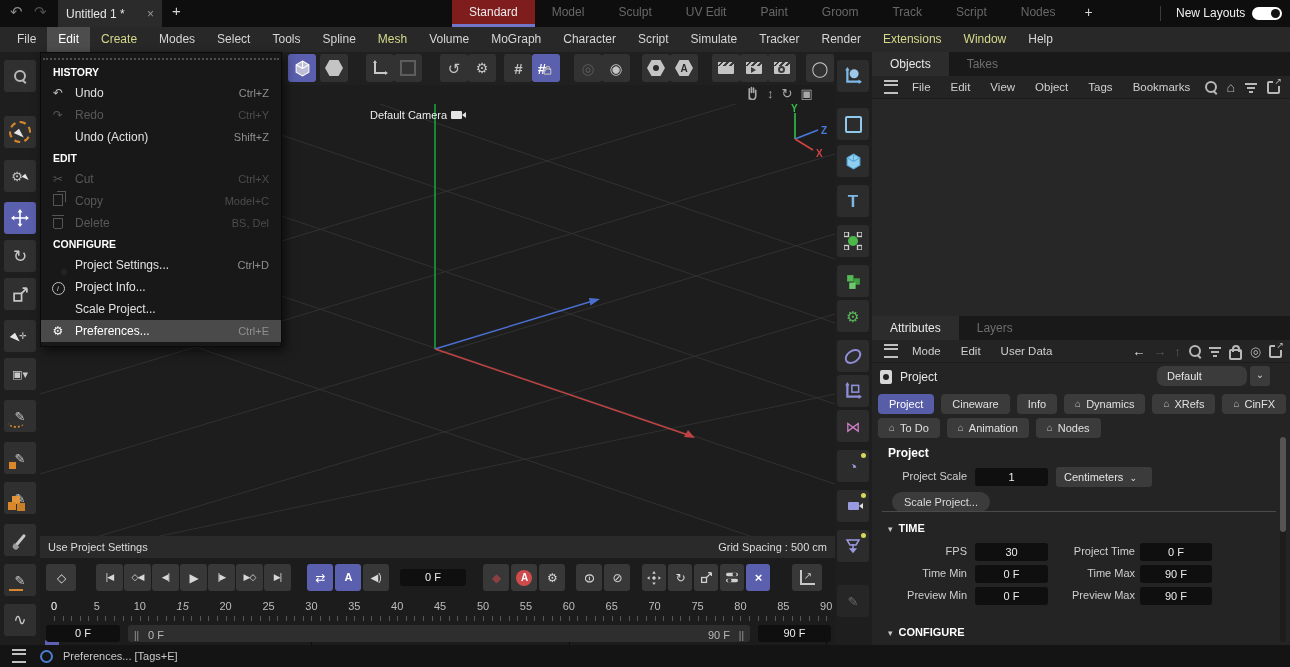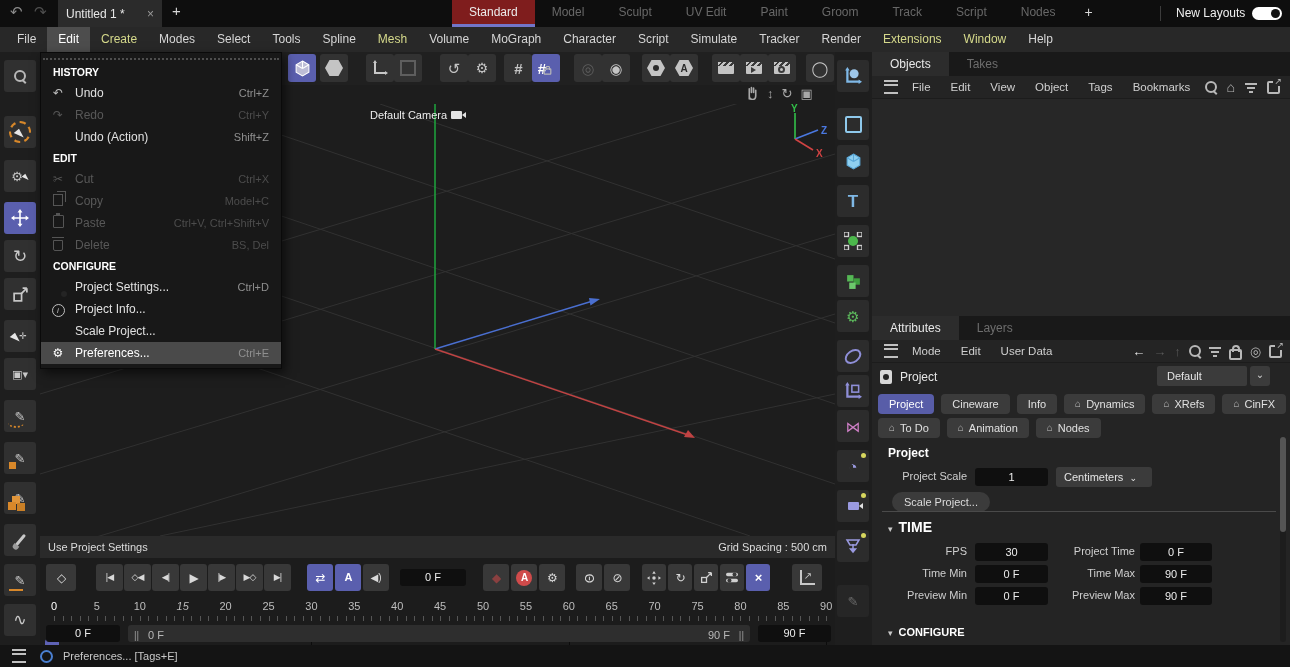--- a/index.html
+++ b/index.html
@@ -72,21 +72,21 @@
   .i-popout{display:inline-block;width:9px;height:9px;border:2px solid #b8b8b8;border-radius:2px;position:relative}
   .i-popout::after{content:"↗";position:absolute;top:-7px;right:-4px;font-size:9px;color:#b8b8b8;background:#242424;padding-left:1px}
   .i-home{font-size:14px;color:#b8b8b8}
   .arrow{font-size:13px;color:#5a5a5a}
   .arrow.on{color:#ececec}
   .objbody{height:217px;background:#272727}
   
   .proj-row{height:27px;display:flex;align-items:center;padding-left:8px;position:relative}
   .i-docgear{width:12px;height:14px;background:#d8d8d8;border-radius:2px;position:relative;margin-right:8px}
   .i-docgear::after{content:"";position:absolute;left:3px;top:4px;width:6px;height:6px;border-radius:50%;background:#242424}
-  .preset{position:absolute;left:285px;top:3px;width:90px;height:20px;background:#3b3b3b;border-radius:2px;font-size:11px;color:#e4e4e4;line-height:20px;padding-left:10px;box-sizing:border-box}
+  .preset{position:absolute;left:285px;top:3px;width:90px;height:20px;background:#3b3b3b;border-radius:7px;font-size:11px;color:#e4e4e4;line-height:20px;padding-left:10px;box-sizing:border-box}
   .preset-chev{position:absolute;left:378px;top:3px;width:20px;height:20px;background:#3b3b3b;border-radius:3px;color:#cfcfcf;font-size:10px;text-align:center;line-height:18px}
   .pills{display:flex;gap:7px;padding-left:6px;margin-top:4px}
   .pill{height:20px;line-height:20px;background:#3b3b3b;border-radius:4px;padding:0 11px;font-size:11px;color:#e0e0e0;display:flex;align-items:center;gap:5px}
   .pill.active{background:#585da8;color:#fff}
   .pill .h{font-size:10px;color:#c2c2c2}
   .sect-h{font-size:12px;font-weight:bold;color:#fff}
   .flabel{position:absolute;font-size:11px;color:#cfcfcf;text-align:right}
   .ffield{position:absolute;height:18px;background:#0f0f0f;border-radius:3px;color:#ececec;font-size:11px;text-align:center;line-height:18px}
   .unitbox{position:absolute;height:20px;background:#3b3b3b;border-radius:3px;color:#e4e4e4;font-size:11px;line-height:20px;padding:0 8px;box-sizing:border-box}
   .scalebtn{position:absolute;height:20px;background:#3b3b3b;border-radius:10px;color:#dcdcdc;font-size:11px;line-height:20px;padding:0 12px}
@@ -539,21 +539,21 @@
   <div class="abs sect-h" style="left:16px;top:394px">Project</div>
 
   <span class="flabel" style="left:0;top:418px;width:95px">Project Scale</span>
   <span class="ffield" style="left:103px;top:416px;width:73px">1</span>
   <span class="unitbox" style="left:184px;top:415px;width:96px"><span>Centimeters</span>&nbsp;&nbsp;<span class="tg" style="font-size:9px">⌄</span></span>
   <span class="scalebtn" style="left:20px;top:440px">Scale Project...</span>
 
   <div class="divline" style="left:10px;top:459px;width:394px"></div>
 
   <div class="abs" style="left:16px;top:466px">
-    <span class="tri tg">▾</span><span class="sect-h" style="font-size:14px">TIME</span>
+    <span class="tri tg">▾</span><span class="sect-h" style="font-size:11px">TIME</span>
   </div>
 
   <span class="flabel" style="left:0;top:493px;width:95px">FPS</span>
   <span class="ffield" style="left:103px;top:491px;width:73px">30</span>
   <span class="flabel" style="left:160px;top:493px;width:103px">Project Time</span>
   <span class="ffield" style="left:268px;top:491px;width:72px">0 F</span>
 
   <span class="flabel" style="left:0;top:515px;width:95px">Time Min</span>
   <span class="ffield" style="left:103px;top:513px;width:73px">0 F</span>
   <span class="flabel" style="left:160px;top:515px;width:103px">Time Max</span>
@@ -814,25 +814,20 @@
     <span class="eic tg">✂</span>
     <span class="elab">Cut</span>
     <span class="esc">Ctrl+X</span>
   </div>
   <div class="eitem dis">
     <span class="eic"><span class="i-copy"></span></span>
     <span class="elab">Copy</span>
     <span class="esc">Model+C</span>
   </div>
   <div class="eitem dis">
-    <span class="eic"><span class="i-paste"></span></span>
-    <span class="elab">Paste</span>
-    <span class="esc">Ctrl+V, Ctrl+Shift+V</span>
-  </div>
-  <div class="eitem dis">
     <span class="eic"><span class="i-trash"></span></span>
     <span class="elab">Delete</span>
     <span class="esc">BS, Del</span>
   </div>
   <div class="ehead">CONFIGURE</div>
   <div class="eitem">
     <span class="eic"><span class="i-docgear" style="width:10px;height:12px;margin:0"></span></span>
     <span class="elab">Project Settings...</span>
     <span class="esc">Ctrl+D</span>
   </div>

